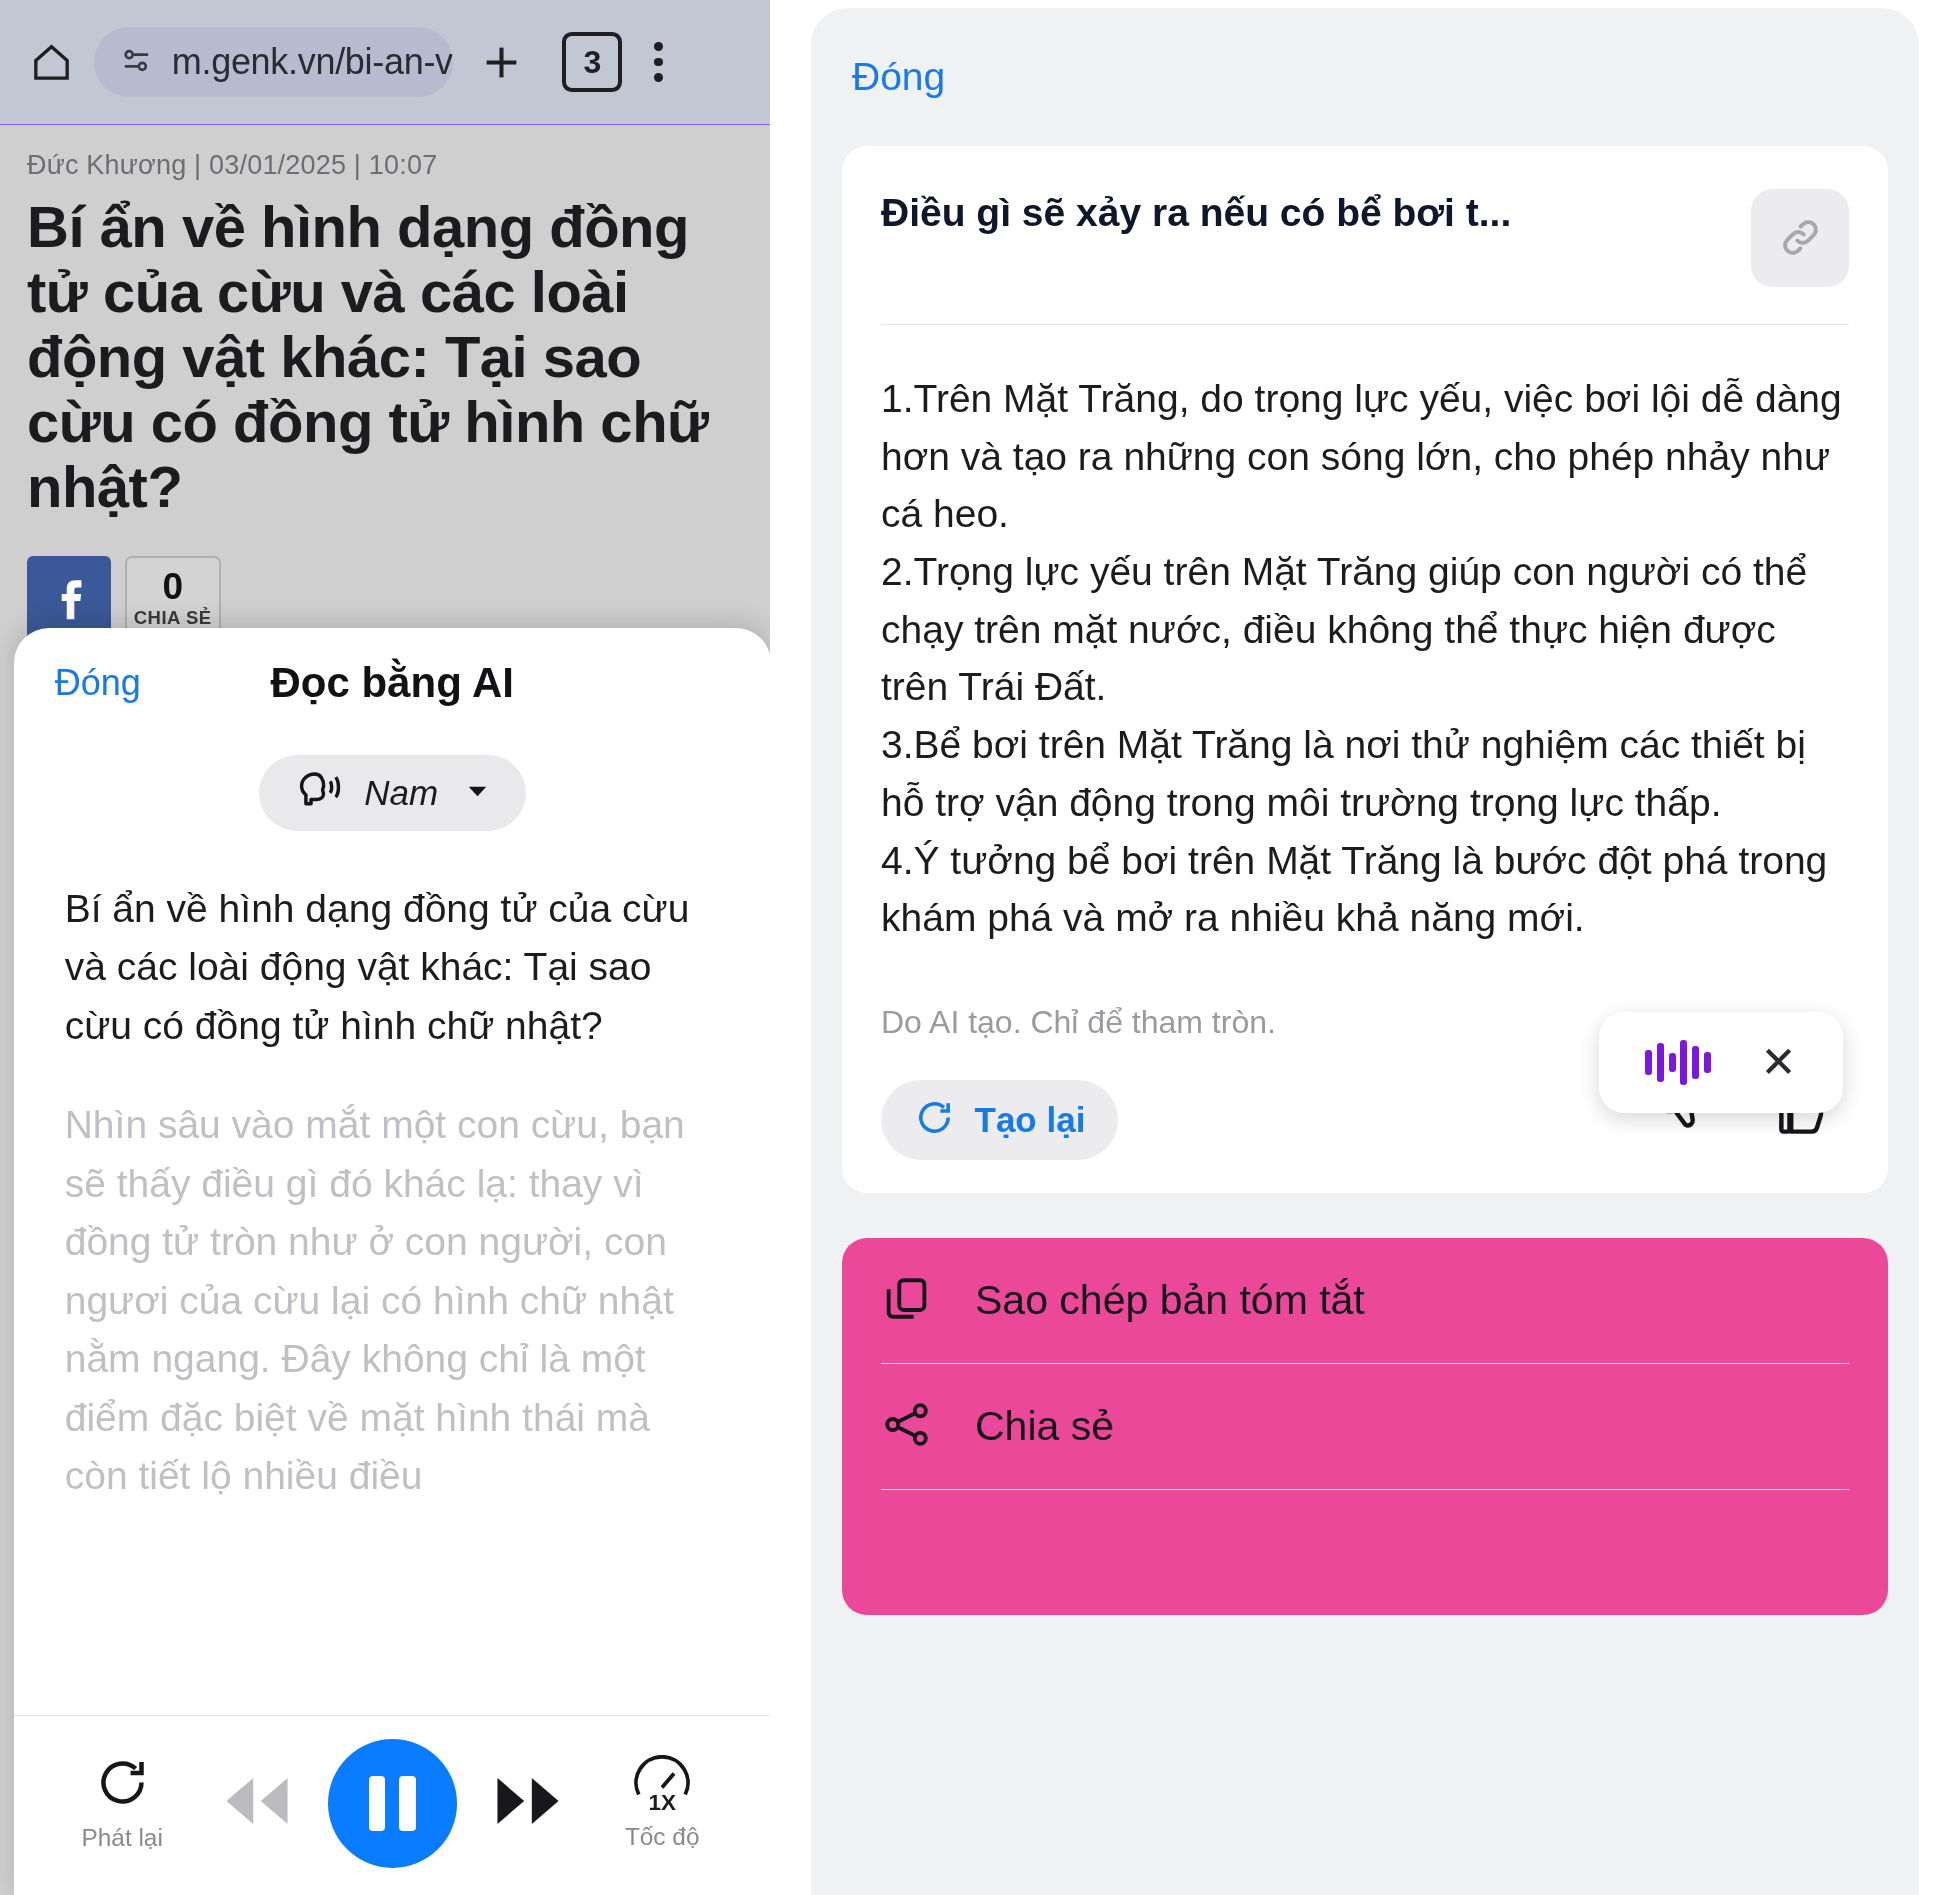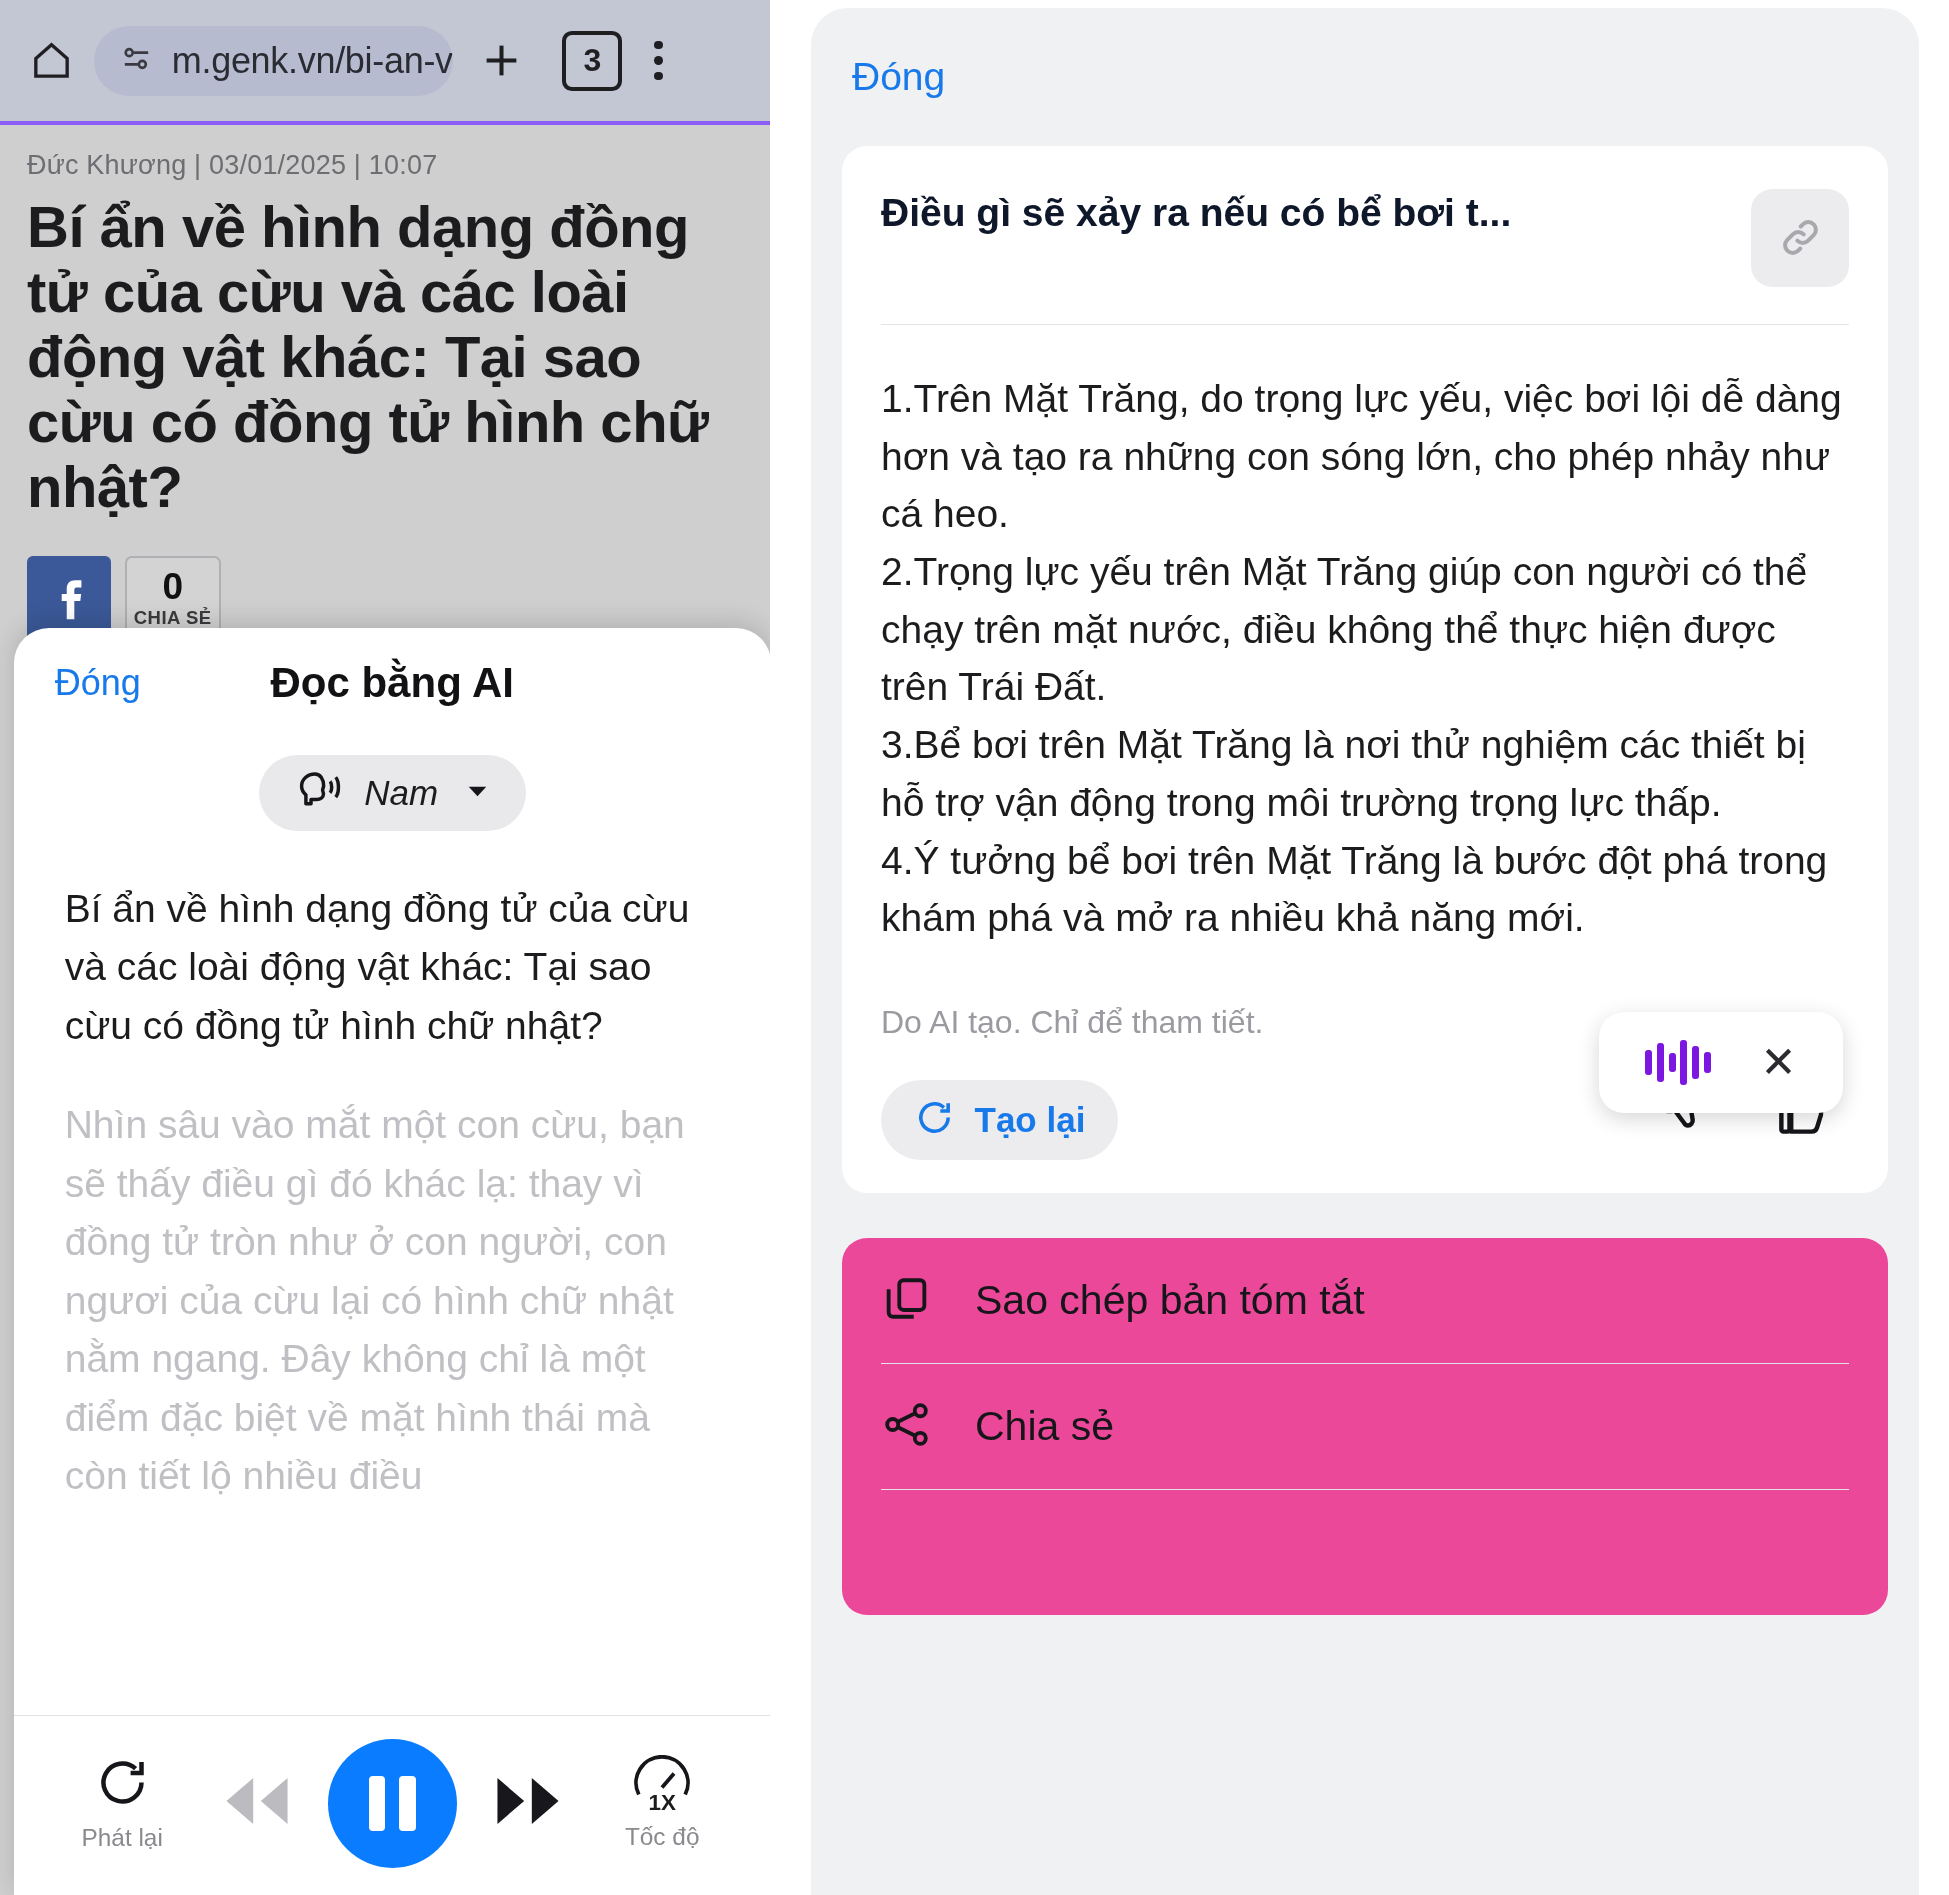--- a/index.html
+++ b/index.html
@@ -20,21 +20,21 @@
     flex: 0 0 770px;
   }
 
   
   .chrome {
     height: 125px;
     background: #c3c7d4;
     display: flex; align-items: center;
     padding: 0 21.5px;
     gap: 0px;
-    border-bottom: 4px solid #8b5cf6;
+    border-bottom: 1px solid #8b5cf6;
   }
   .home-btn { width: 59px; height: 59px; display:flex; align-items:center; justify-content:center; }
   .urlbar {
     flex: 1 1 auto;
     height: 70px;
     margin: 0 9.8px 0 13.7px;
     background: #b6bbd0;
     border-radius: 35px;
     display: flex; align-items: center;
     padding: 0 25px;
@@ -412,21 +412,21 @@
               <path d="M10.5 13.5a3.6 3.6 0 0 0 5.1 0l2.6-2.6a3.6 3.6 0 0 0-5.1-5.1l-1 1"></path>
               <path d="M13.5 10.5a3.6 3.6 0 0 0-5.1 0l-2.6 2.6a3.6 3.6 0 0 0 5.1 5.1l1-1"></path>
             </svg>
           </div>
         </div>
         <div class="card-div"></div>
         <div class="sum-body" style="white-space: pre-line;">1.Trên Mặt Trăng, do trọng lực yếu, việc bơi lội dễ dàng hơn và tạo ra những con sóng lớn, cho phép nhảy như cá heo.
 2.Trọng lực yếu trên Mặt Trăng giúp con người có thể chạy trên mặt nước, điều không thể thực hiện được trên Trái Đất.
 3.Bể bơi trên Mặt Trăng là nơi thử nghiệm các thiết bị hỗ trợ vận động trong môi trường trọng lực thấp.
 4.Ý tưởng bể bơi trên Mặt Trăng là bước đột phá trong khám phá và mở ra nhiều khả năng mới.</div>
-        <div class="sum-note">Do AI tạo. Chỉ để tham tiết.</div>
+        <div class="sum-note">Do AI tạo. Chỉ để tham tròn.</div>
 
         <div class="card-actions">
           <div class="regen">
             <span>
               <svg width="41" height="41" viewBox="0 0 24 24" fill="none" stroke="#1779ea" stroke-width="2.1">
                 <path d="M20 12a8 8 0 1 1-2.5-5.8"></path>
                 <path d="M20 3.6V8.2h-4.6"></path>
               </svg>
             </span>
             <span class="txt">Tạo lại</span>

